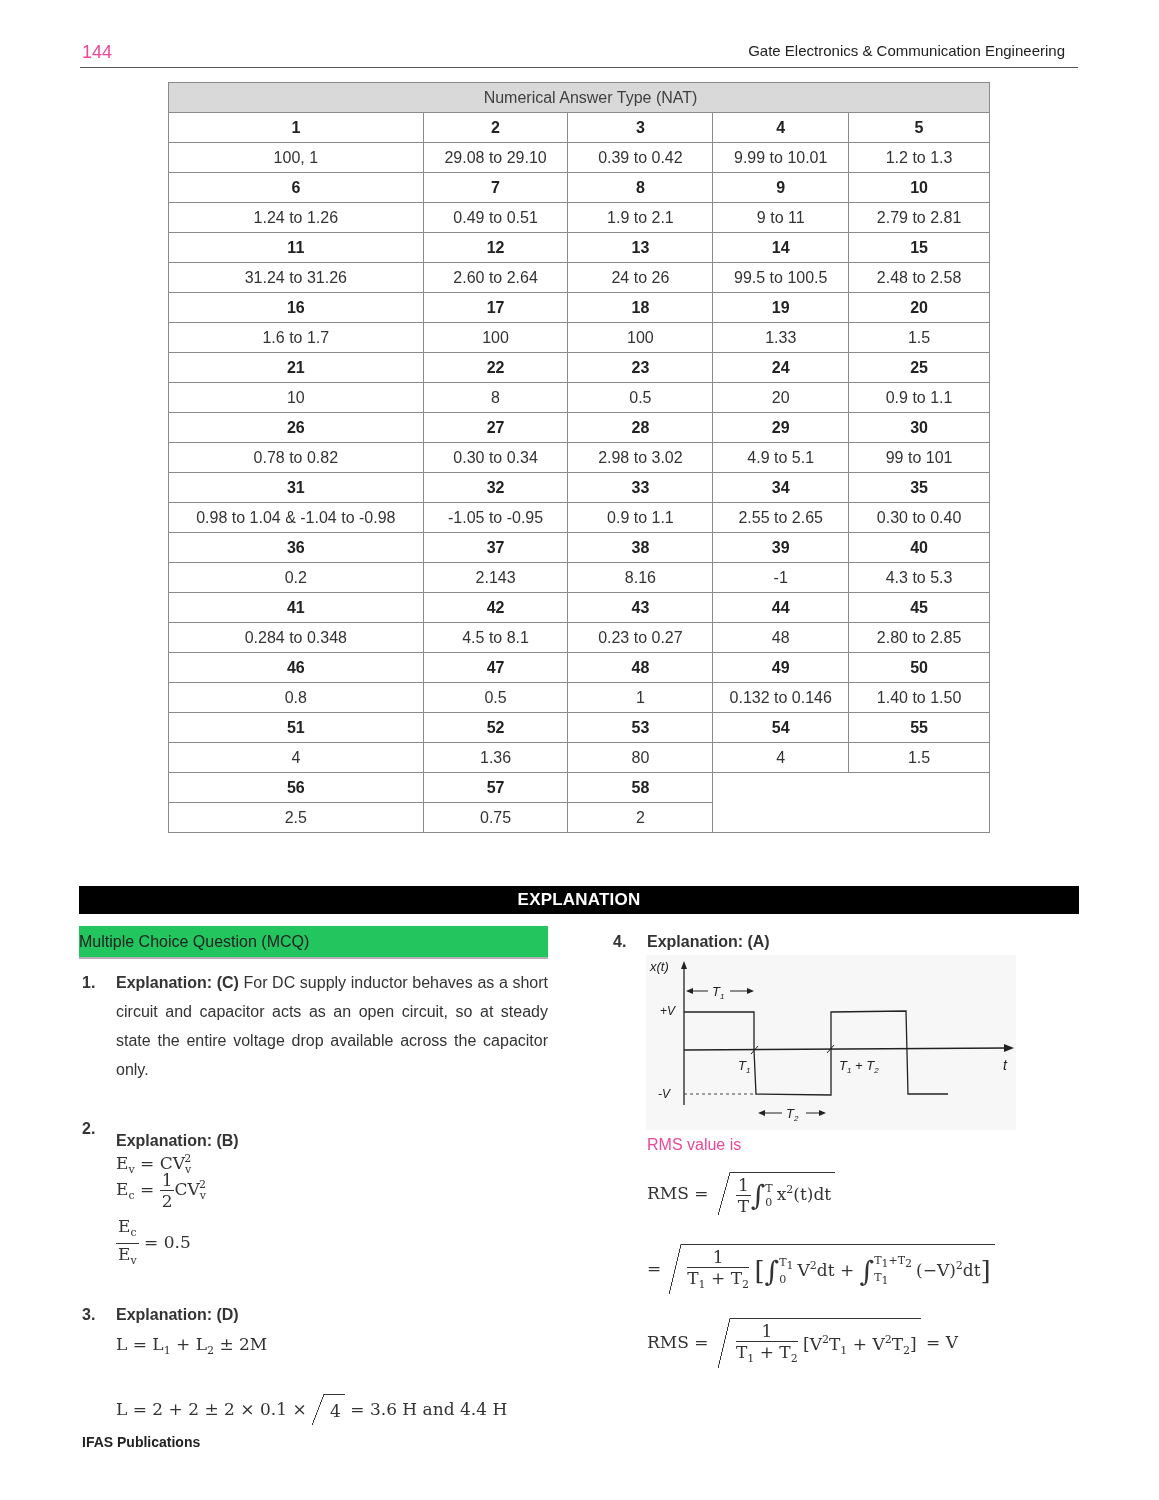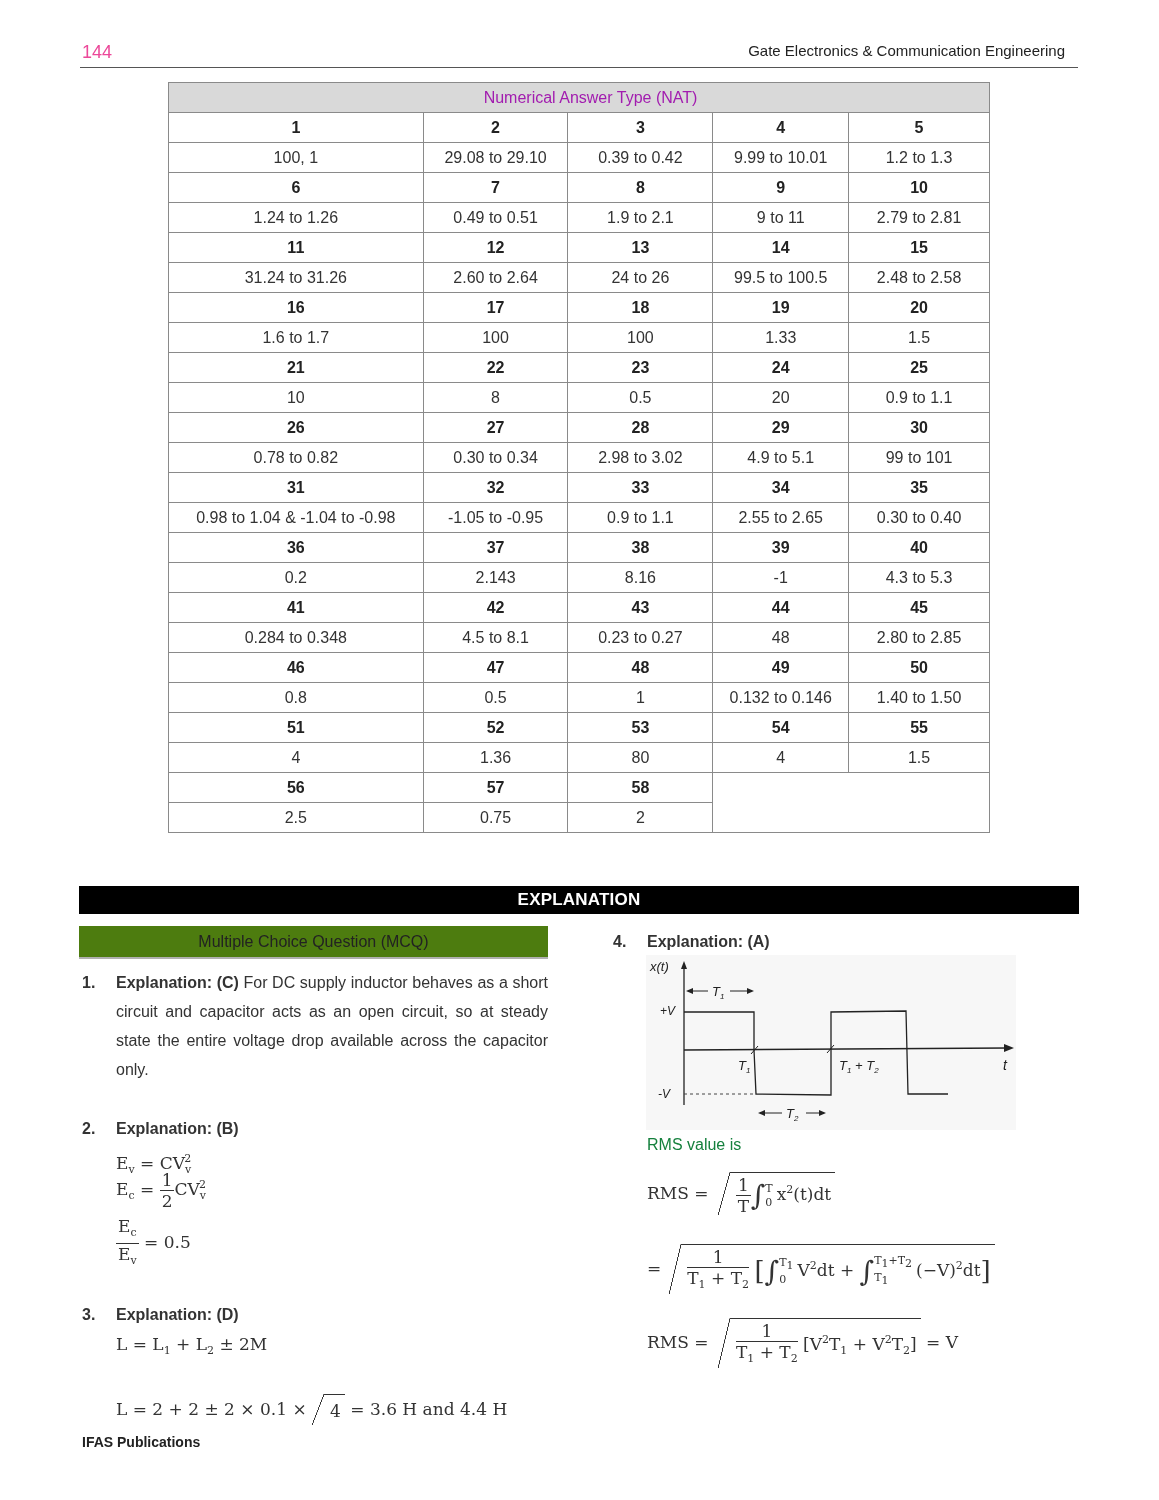--- a/index.html
+++ b/index.html
@@ -8,36 +8,36 @@
   .abs { position: absolute; }
 
   
   #page-number { left: 82px; top: 42px; font-size: 18px; color: #ec4899; }
   #book-title { right: 94px; top: 42px; font-size: 15px; color: #222; }
   #header-rule { left: 80px; top: 67px; width: 998px; height: 1px; background: #555; }
 
   
   #nat-table { left: 168px; top: 82px; width: 822px; border-collapse: collapse; font-size: 16px; }
   #nat-table td { border: 1px solid #8a8a8a; text-align: center; height: 29px; padding: 0; color: #333; }
-  #nat-table .caption-cell { background: #d9d9d9; font-weight: normal; color: #a21caf; font-size: 16px; padding-left: 23px; }
+  #nat-table .caption-cell { background: #d9d9d9; font-weight: normal; color: #404040; font-size: 16px; padding-left: 23px; }
   #nat-table .num-row td { font-weight: bold; color: #222; }
   #nat-table .empty-cell { border-bottom: 1px solid #8a8a8a; }
   #nat-table col.c1 { width: 255px; }
   #nat-table col.c2 { width: 145px; }
   #nat-table col.c3 { width: 145px; }
   #nat-table col.c4 { width: 136px; }
   #nat-table col.c5 { width: 141px; }
 
   
   #explanation-banner { left: 79px; top: 886px; width: 1000px; height: 28px; background: #000;
     color: #fff; font-weight: bold; font-size: 17px; text-align: center; line-height: 28px; letter-spacing: 0.2px; }
 
   
-  #mcq-header { left: 79px; top: 926px; width: 469px; height: 31px; background: #4d7c0f;
-    border-bottom: 2px solid #b0b0b0; text-align: center; line-height: 31px; font-size: 16px; color: #222; }
+  #mcq-header { left: 79px; top: 926px; width: 469px; height: 31px; background: #22c55e;
+    border-bottom: 2px solid #b0b0b0; text-align: left; line-height: 31px; font-size: 16px; color: #222; }
 
   .q-num { font-weight: bold; font-size: 16px; }
   .q-label { font-weight: bold; }
   .body-text { font-size: 16px; line-height: 29px; color: #333; }
   .math { font-family: "DejaVu Serif", "Liberation Serif", serif; font-size: 17px; color: #333; }
   .frac { display: inline-block; vertical-align: middle; text-align: center; }
   .frac .n { display: block; border-bottom: 1px solid #333; padding: 0 2px; line-height: 20px; }
   .frac .d { display: block; line-height: 20px; }
   sub, sup { font-size: 11px; }
 
@@ -46,21 +46,21 @@
 
   #q2 { left: 82px; top: 1114px; width: 466px; }
   #q3 { left: 82px; top: 1300px; width: 466px; }
   .eq-line { position: absolute; left: 34px; white-space: nowrap; }
 
   #footer { left: 82px; top: 1434px; font-size: 14px; font-weight: bold; color: #222; }
 
   
   #q4 { left: 613px; top: 927px; width: 420px; }
   #waveform { left: 646px; top: 955px; }
-  #rms-intro { left: 647px; top: 1136px; font-size: 16px; color: #15803d; }
+  #rms-intro { left: 647px; top: 1136px; font-size: 16px; color: #ec4899; }
   .rms-eq { position: absolute; white-space: nowrap; }
   .sqrt { display: inline-block; vertical-align: middle; position: relative; border-top: 1px solid #333; padding: 2px 4px 0 6px; }
   .sqrt::before { content: ""; position: absolute; left: -12px; top: -1px; width: 12px; height: 100%;
     background: linear-gradient(to bottom right, transparent 48%, #333 49%, #333 52%, transparent 53%) no-repeat; }
   .intg { font-size: 28px; vertical-align: middle; }
   .lim { display: inline-block; vertical-align: middle; font-size: 11px; line-height: 14px; margin-right: 4px; }
   .lim span { display: block; }
 </style>
 </head>
 <body>
@@ -255,21 +255,21 @@
 
 <div class="abs body-text" id="q1">
   <span class="q-num">1.</span>
   <div class="text">
     <span class="q-label">Explanation: (C)</span><span> For DC supply inductor behaves as a short circuit and capacitor acts as an open circuit, so at steady state the entire voltage drop available across the capacitor only.</span>
   </div>
 </div>
 
 <div class="abs body-text" id="q2">
   <span class="q-num">2.</span>
-  <span class="q-label abs" style="left:34px; top:0;text-align:right;">Explanation: (B)</span>
+  <span class="q-label abs" style="left:34px; top:12px;text-align:right;">Explanation: (B)</span>
   <div class="eq-line math" style="top:30px;">E<sub>v</sub> = CV<sub>v</sub><sup style="margin-left:-7px;">2</sup></div>
   <div class="eq-line math" style="top:56px;">E<sub>c</sub> = <span class="frac"><span class="n">1</span><span class="d">2</span></span>CV<sub>v</sub><sup style="margin-left:-7px;">2</sup></div>
   <div class="eq-line math" style="top:102px;"><span class="frac"><span class="n">E<sub>c</sub></span><span class="d">E<sub>v</sub></span></span> = <span>0.5</span></div>
 </div>
 
 <div class="abs body-text" id="q3">
   <span class="q-num">3.</span>
   <span class="q-label abs" style="left:34px; top:0;">Explanation: (D)</span>
   <div class="eq-line math" style="top:30px;">L = L<sub>1</sub> + L<sub>2</sub> ± 2M</div>
   <div class="eq-line math" style="top:94px;">L = 2 + 2 ± 2 × 0.1 × <span style="margin-left:12px;" class="sqrt">4</span> <span>= 3.6 H and 4.4 H</span></div>

